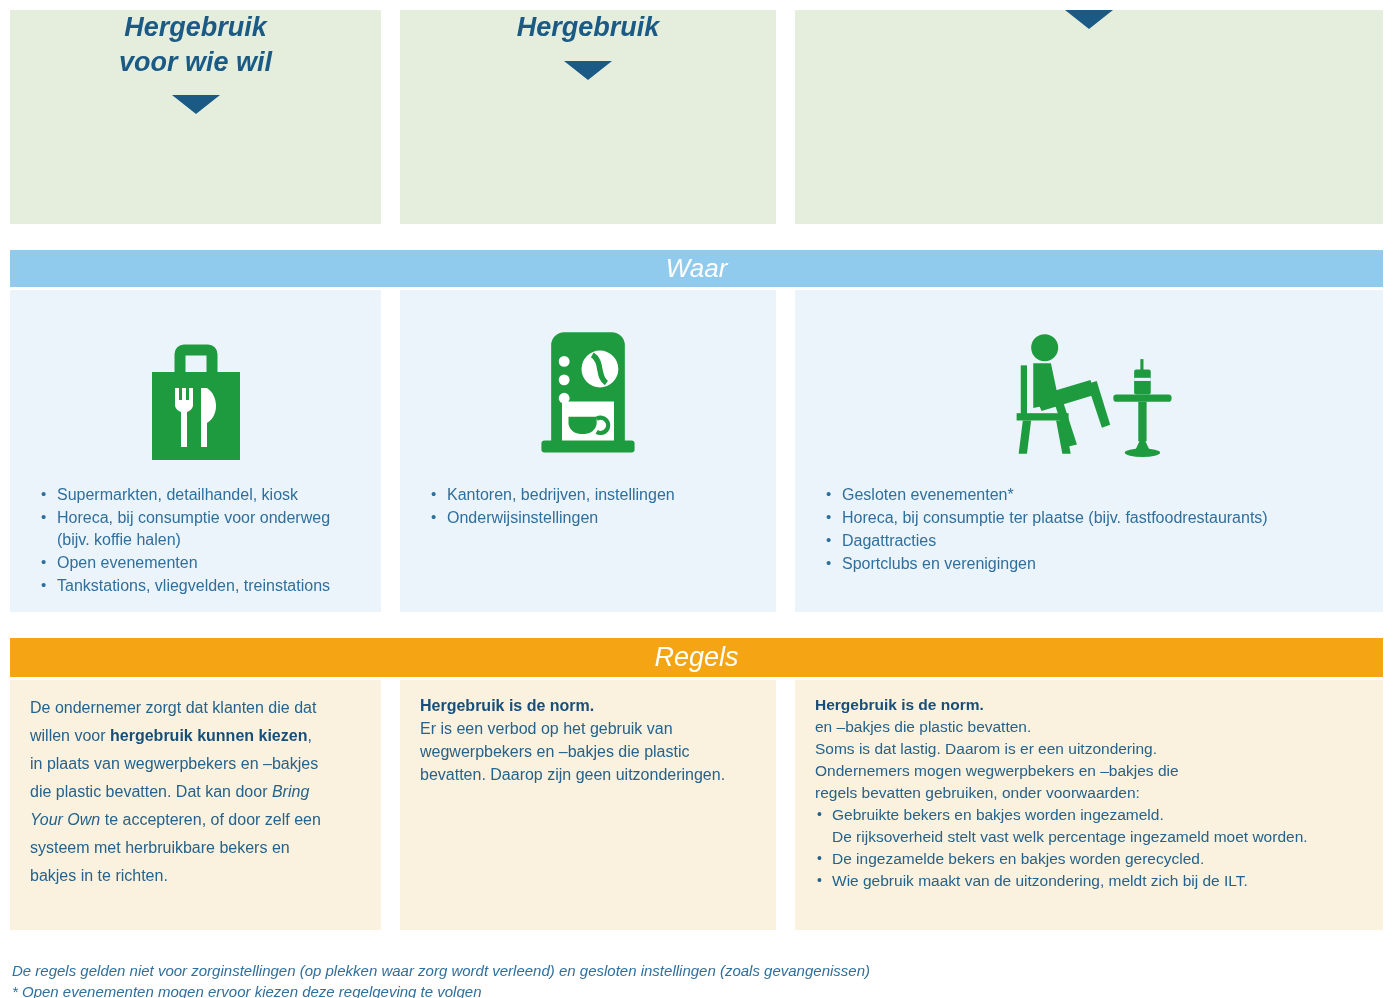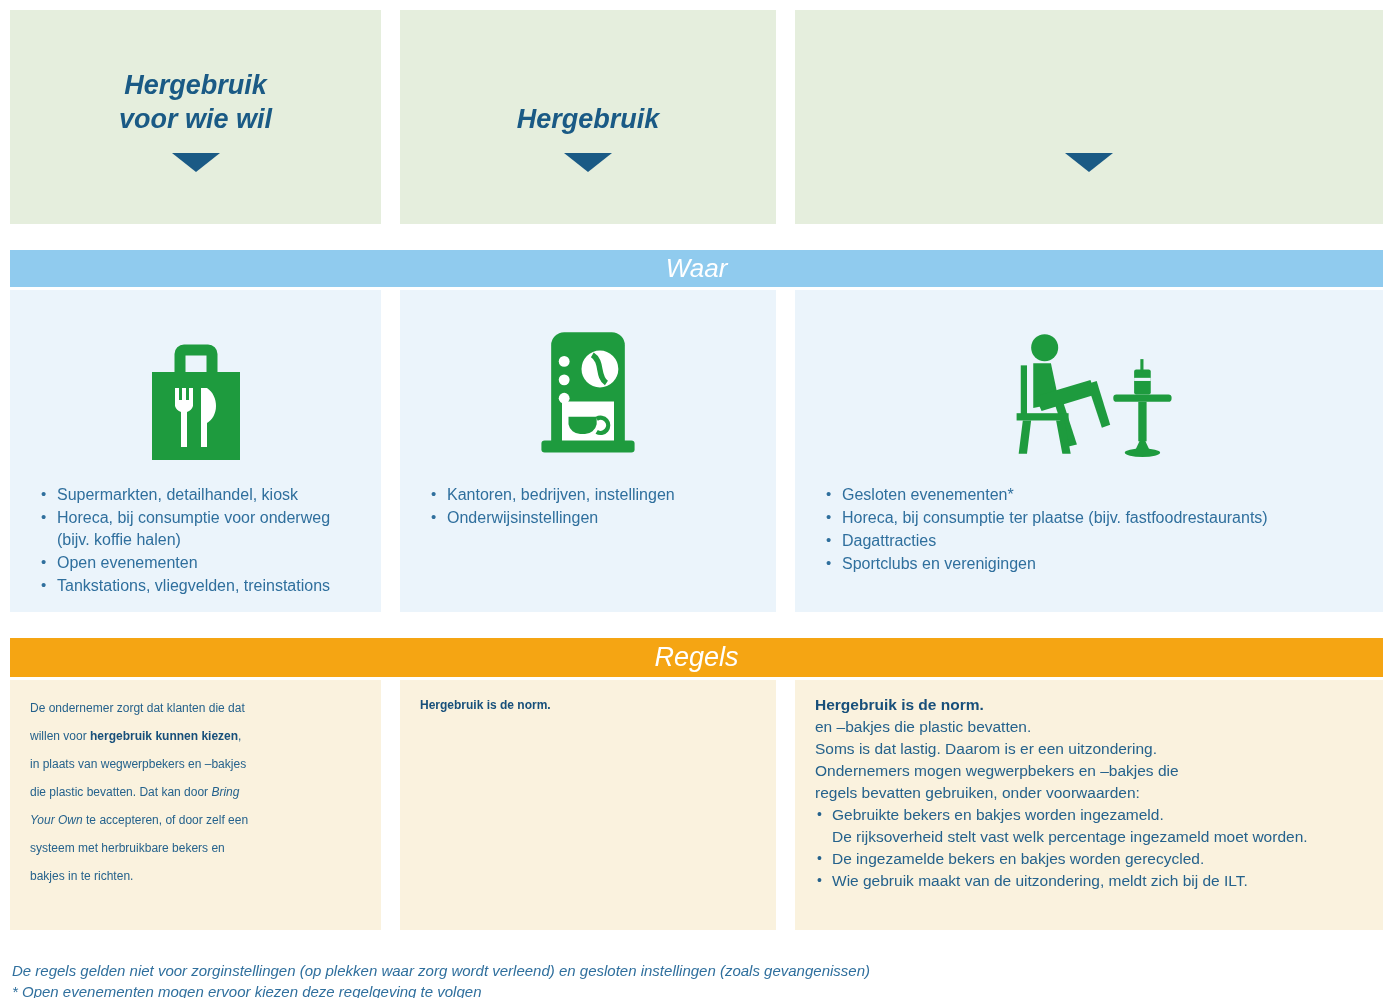--- a/index.html
+++ b/index.html
@@ -11,21 +11,21 @@
   }
   *{box-sizing:border-box}
   html,body{margin:0;padding:0}
   body{width:1397px;height:998px;background:var(--page-bg);
        font-family:"Liberation Sans",sans-serif;}
   .page{position:relative;width:1397px;height:998px;overflow:hidden}
   .row{display:grid;grid-template-columns:371px 376px 588px;column-gap:19px;
        margin-left:10px;width:1373px}
   .top-row{padding-top:10px}
   .header-box{height:214px;background:var(--header-box-bg);display:flex;
-       flex-direction:column;align-items:center;justify-content:flex-end;
+       flex-direction:column;align-items:center;
        padding-bottom:52px}
   .header-title{font-size:27px;font-weight:bold;font-style:italic;
        color:var(--title-text);text-align:center;white-space:pre-line;
        line-height:1.28;margin-bottom:16px}
   .arrow-down{width:0;height:0;border-left:24px solid transparent;
        border-right:24px solid transparent;border-top:19px solid var(--title-text)}
   .banner{margin-left:10px;width:1373px;height:37px;display:flex;
        align-items:center;justify-content:center;color:var(--banner-text);
        font-weight:normal;font-style:italic;font-size:26px}
   .waar-banner{background:var(--waar-banner-bg);margin-top:26px}
@@ -34,21 +34,21 @@
   .waar-box{height:322px;background:var(--waar-box-bg);padding-top:40px}
   .icon-wrap{height:132px;display:flex;justify-content:center;align-items:flex-start;
        color:var(--icon-green)}
   .icon-wrap svg{height:130px}
   .bullets{list-style:none;margin:22px 0 0;padding:0 14px 0 30px;
        color:var(--list-text);font-size:16px;line-height:22px}
   .bullets li{position:relative;padding-left:17px;white-space:pre-line;margin-bottom:1px}
   .bullets li::before{content:"•";position:absolute;left:1px;top:-1px;font-size:15px}
   .regels-row{margin-top:3px}
   .rules-box{height:250px;background:var(--regels-box-bg);
-       padding:14px 14px 0 20px;color:var(--rules-text);font-size:12px}
+       padding:14px 14px 0 20px;color:var(--rules-text);font-size:16px}
   .lh28{line-height:28px}.lh23{line-height:23px}.lh22{line-height:22px;font-size:15.5px}
   .rules-heading{font-weight:bold;color:var(--rules-heading-text)}
   .rules-para{white-space:pre-line}
   .rules-para .b{font-weight:bold;color:var(--rules-heading-text)}
   .rules-para .i{font-style:italic}
   .rc .line{}
   .rc .bullet{position:relative;padding-left:17px}
   .rc .bullet::before{content:"•";position:absolute;left:2px;top:-1px;font-size:14px}
   .rc .indent{padding-left:17px}
   .footnotes{margin:30px 0 0 12px;color:var(--footnote-text);font-style:italic;
@@ -162,20 +162,23 @@
 willen voor </span><span class="b">hergebruik kunnen kiezen</span><span>,
 in plaats van wegwerpbekers en –bakjes
 die plastic bevatten. Dat kan door </span><span class="i">Bring
 Your Own</span><span> te accepteren, of door zelf een
 systeem met herbruikbare bekers en
 bakjes in te richten.</span></div>
     </div>
 
     <div class="rules-box lh23">
       <div class="rules-heading">Hergebruik is de norm.</div>
+      <div class="rules-para">Er is een verbod op het gebruik van
+wegwerpbekers en –bakjes die plastic
+bevatten. Daarop zijn geen uitzonderingen.</div>
     </div>
 
     <div class="rules-box lh22 rc">
       <div class="rules-heading">Hergebruik is de norm.</div>
       <div>
           <div class="line">en –bakjes die plastic bevatten.</div>
           <div class="line">Soms is dat lastig. Daarom is er een uitzondering.</div>
           <div class="line">Ondernemers mogen wegwerpbekers en –bakjes die</div>
           <div class="line">regels bevatten gebruiken, onder voorwaarden:</div>
           <div class="bullet">Gebruikte bekers en bakjes worden ingezameld.</div>

